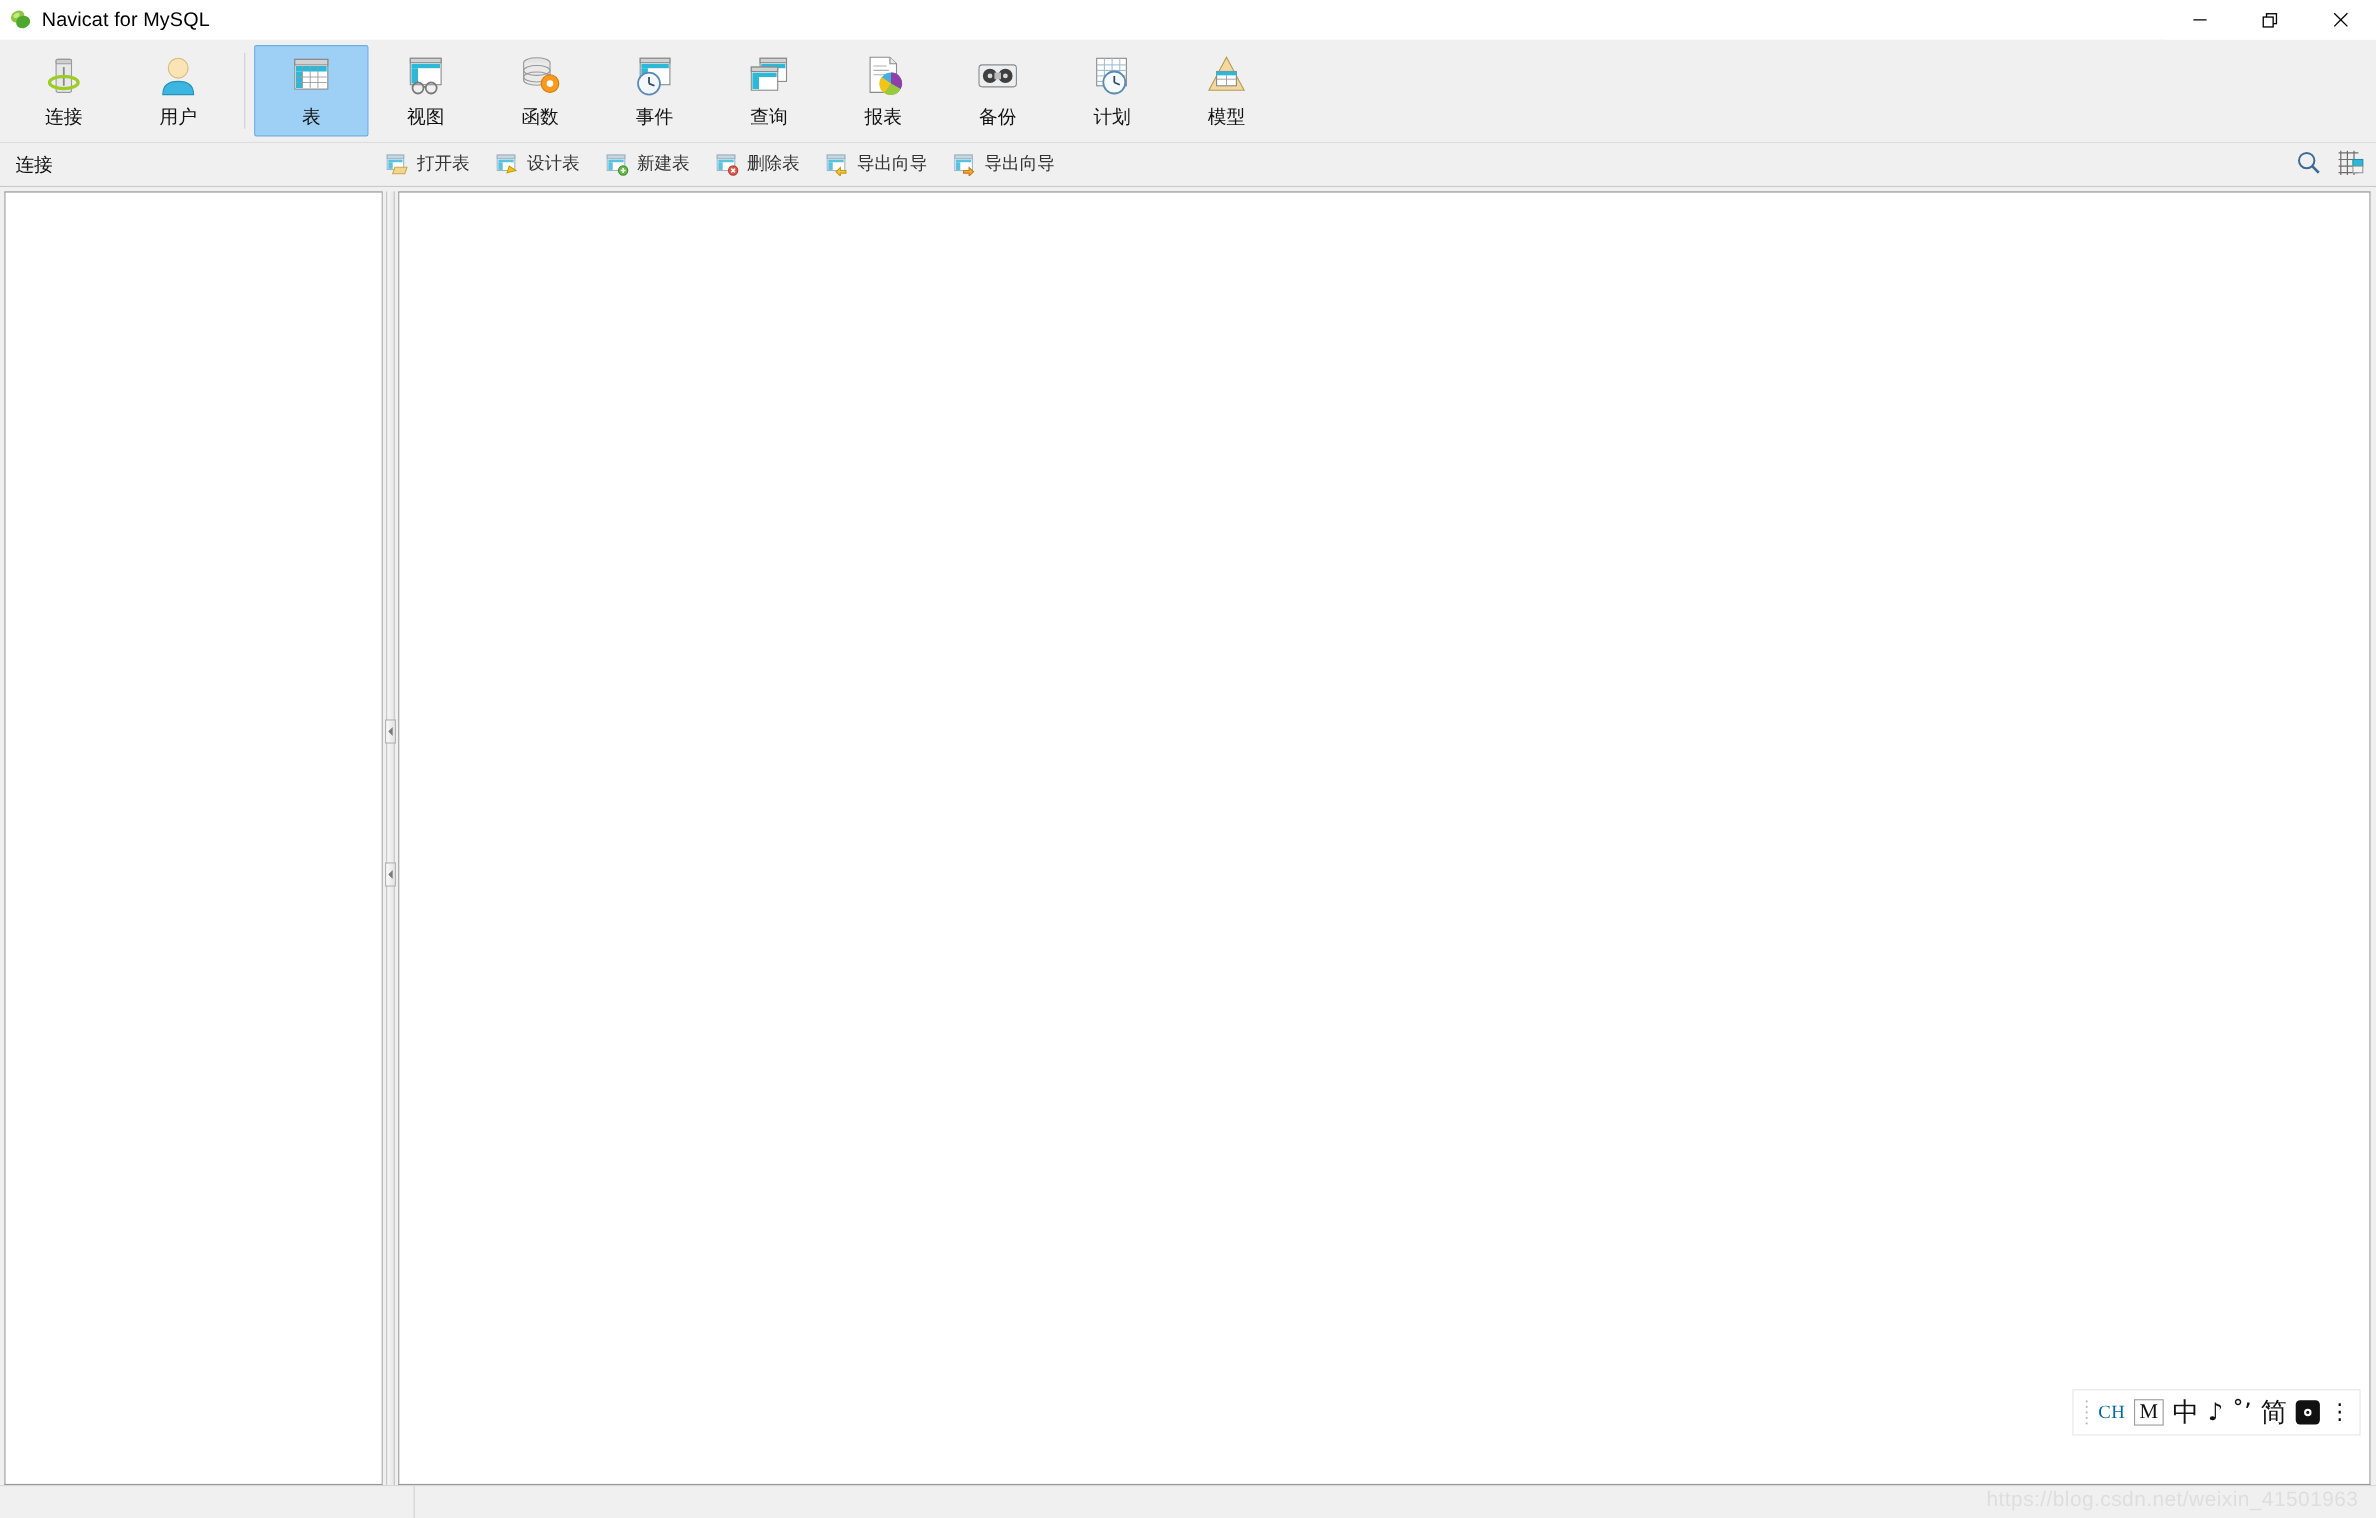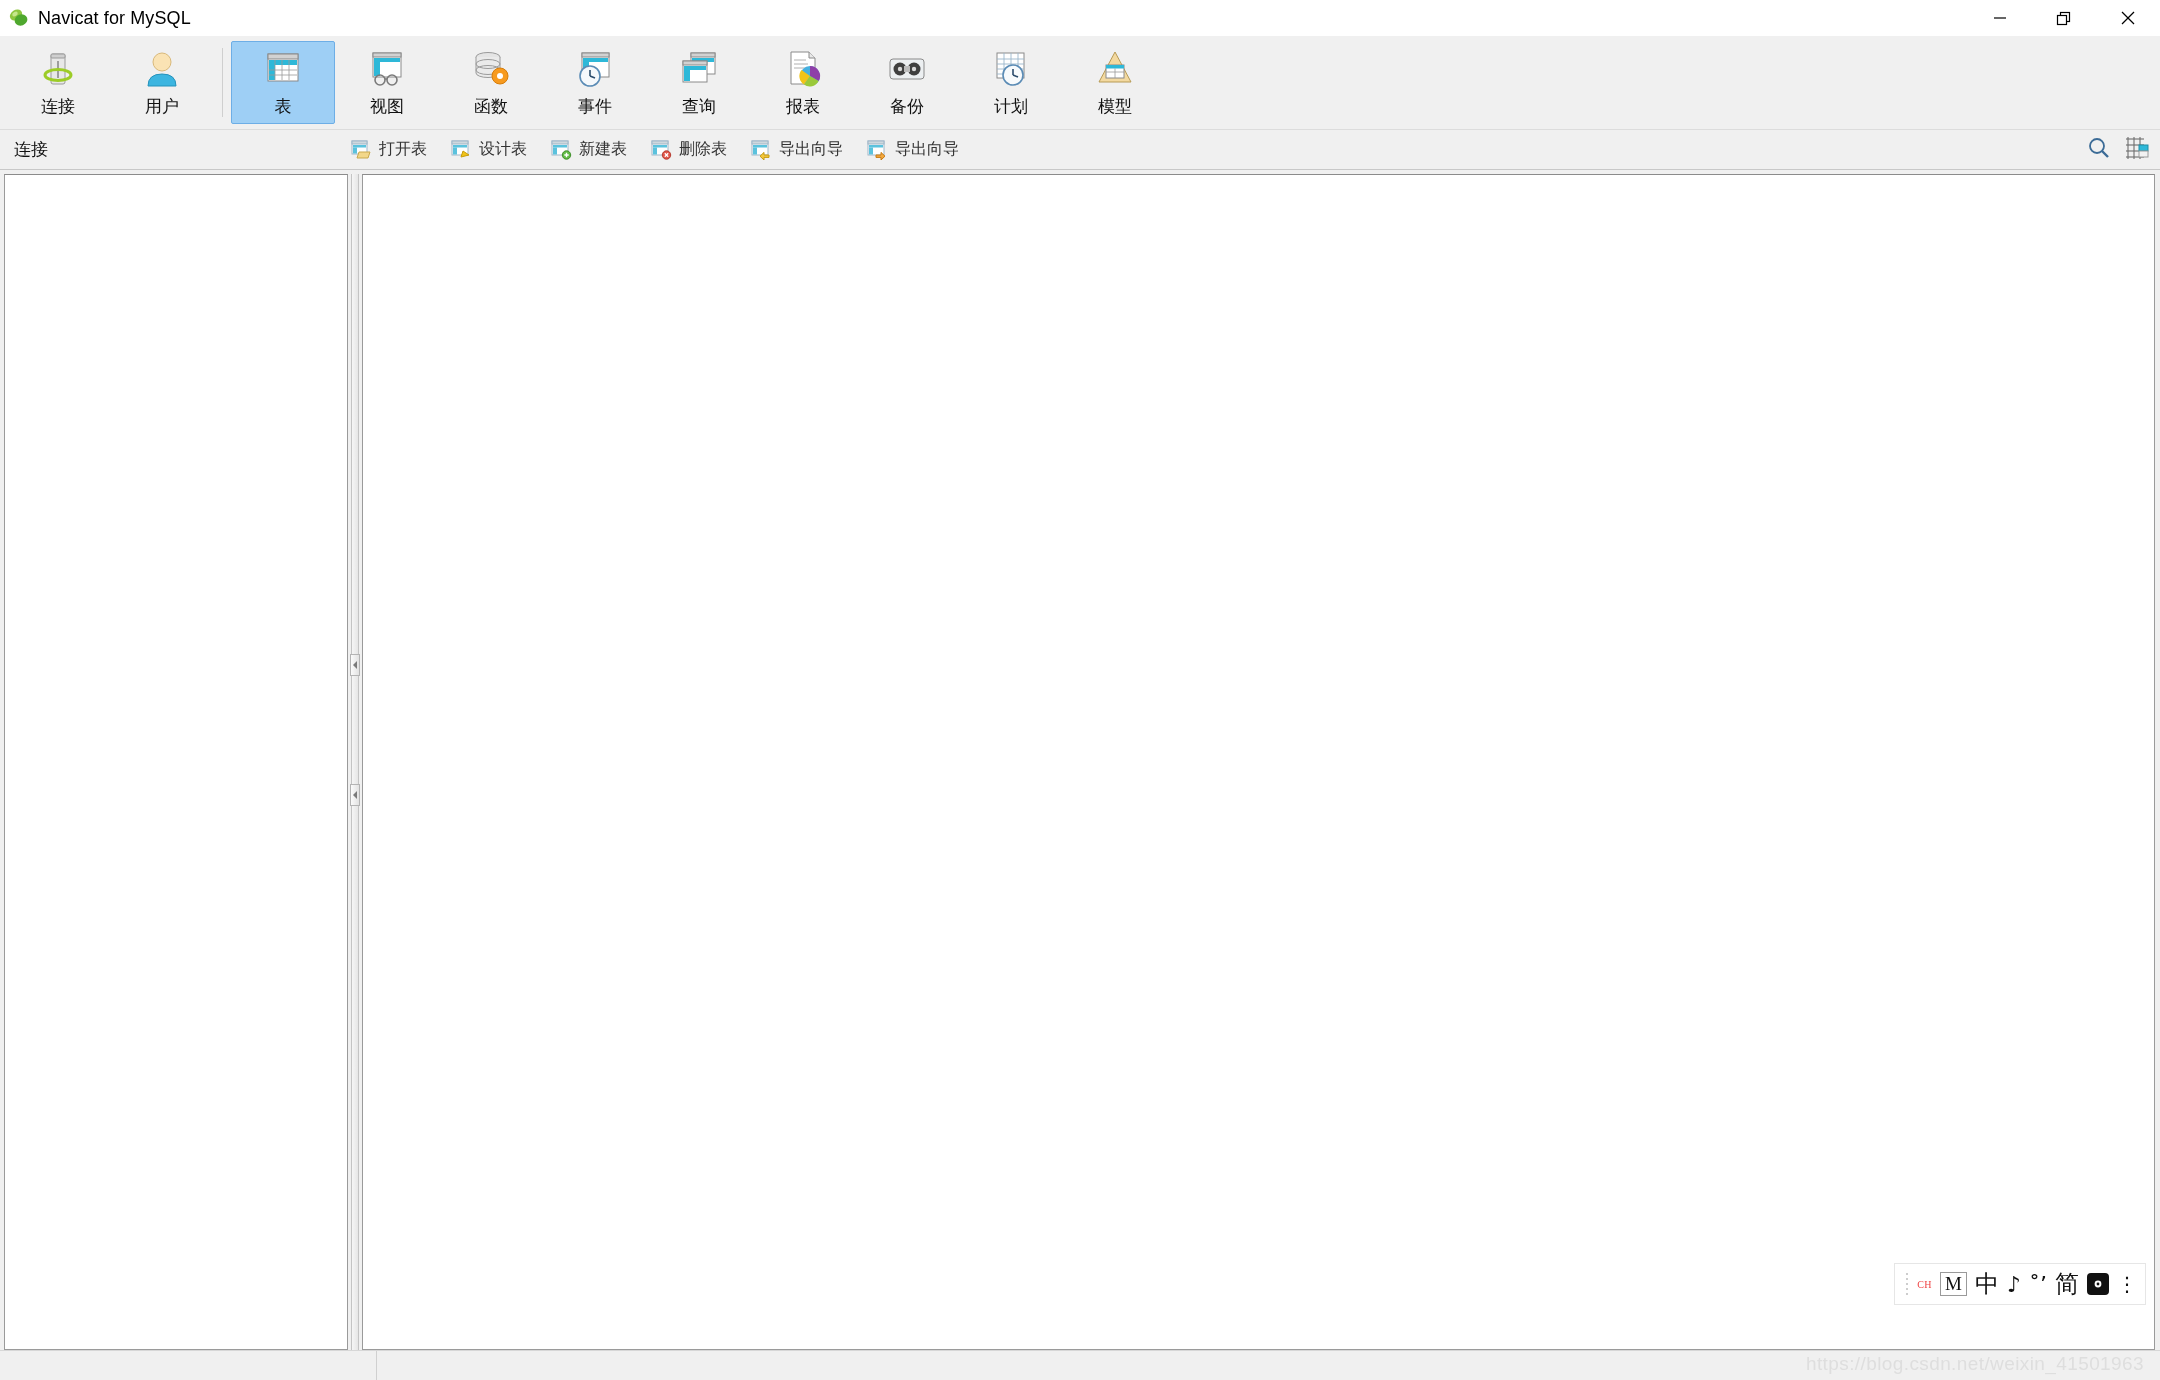--- a/index.html
+++ b/index.html
@@ -154,21 +154,21 @@
 
   
   .ime {
     position: absolute; right: 8px; bottom: 44px;
     height: 42px; background: #ffffff;
     display: flex; align-items: center; gap: 8px;
     padding: 0 8px 0 10px;
     border: 1px solid #e6e6e6;
   }
   .ime-dots { width: 4px; height: 26px; position: relative; }
-  .ime-ch { font-size: 10px; color: #ef4444; font-family: "Liberation Serif", serif; letter-spacing: .5px;}
+  .ime-ch { font-size: 17px; color: #0369a1; font-family: "Liberation Serif", serif; letter-spacing: .5px;}
   .ime-m {
     font-size: 19px; color: #111; border: 1px solid #9a9a9a;
     padding: 0 4px; line-height: 22px; font-family: "Liberation Serif", serif;
   }
   .ime-g { font-size: 24px; color: #111; font-family: "DejaVu Sans", sans-serif; }
   .ime-sm { font-size: 22px; color: #111; font-family: "DejaVu Sans", sans-serif; }
   .ime-badge {
     width: 22px; height: 22px; background:#111; color:#fff;
     border-radius: 4px; font-size: 13px; display:flex;
     align-items:center; justify-content:center;

